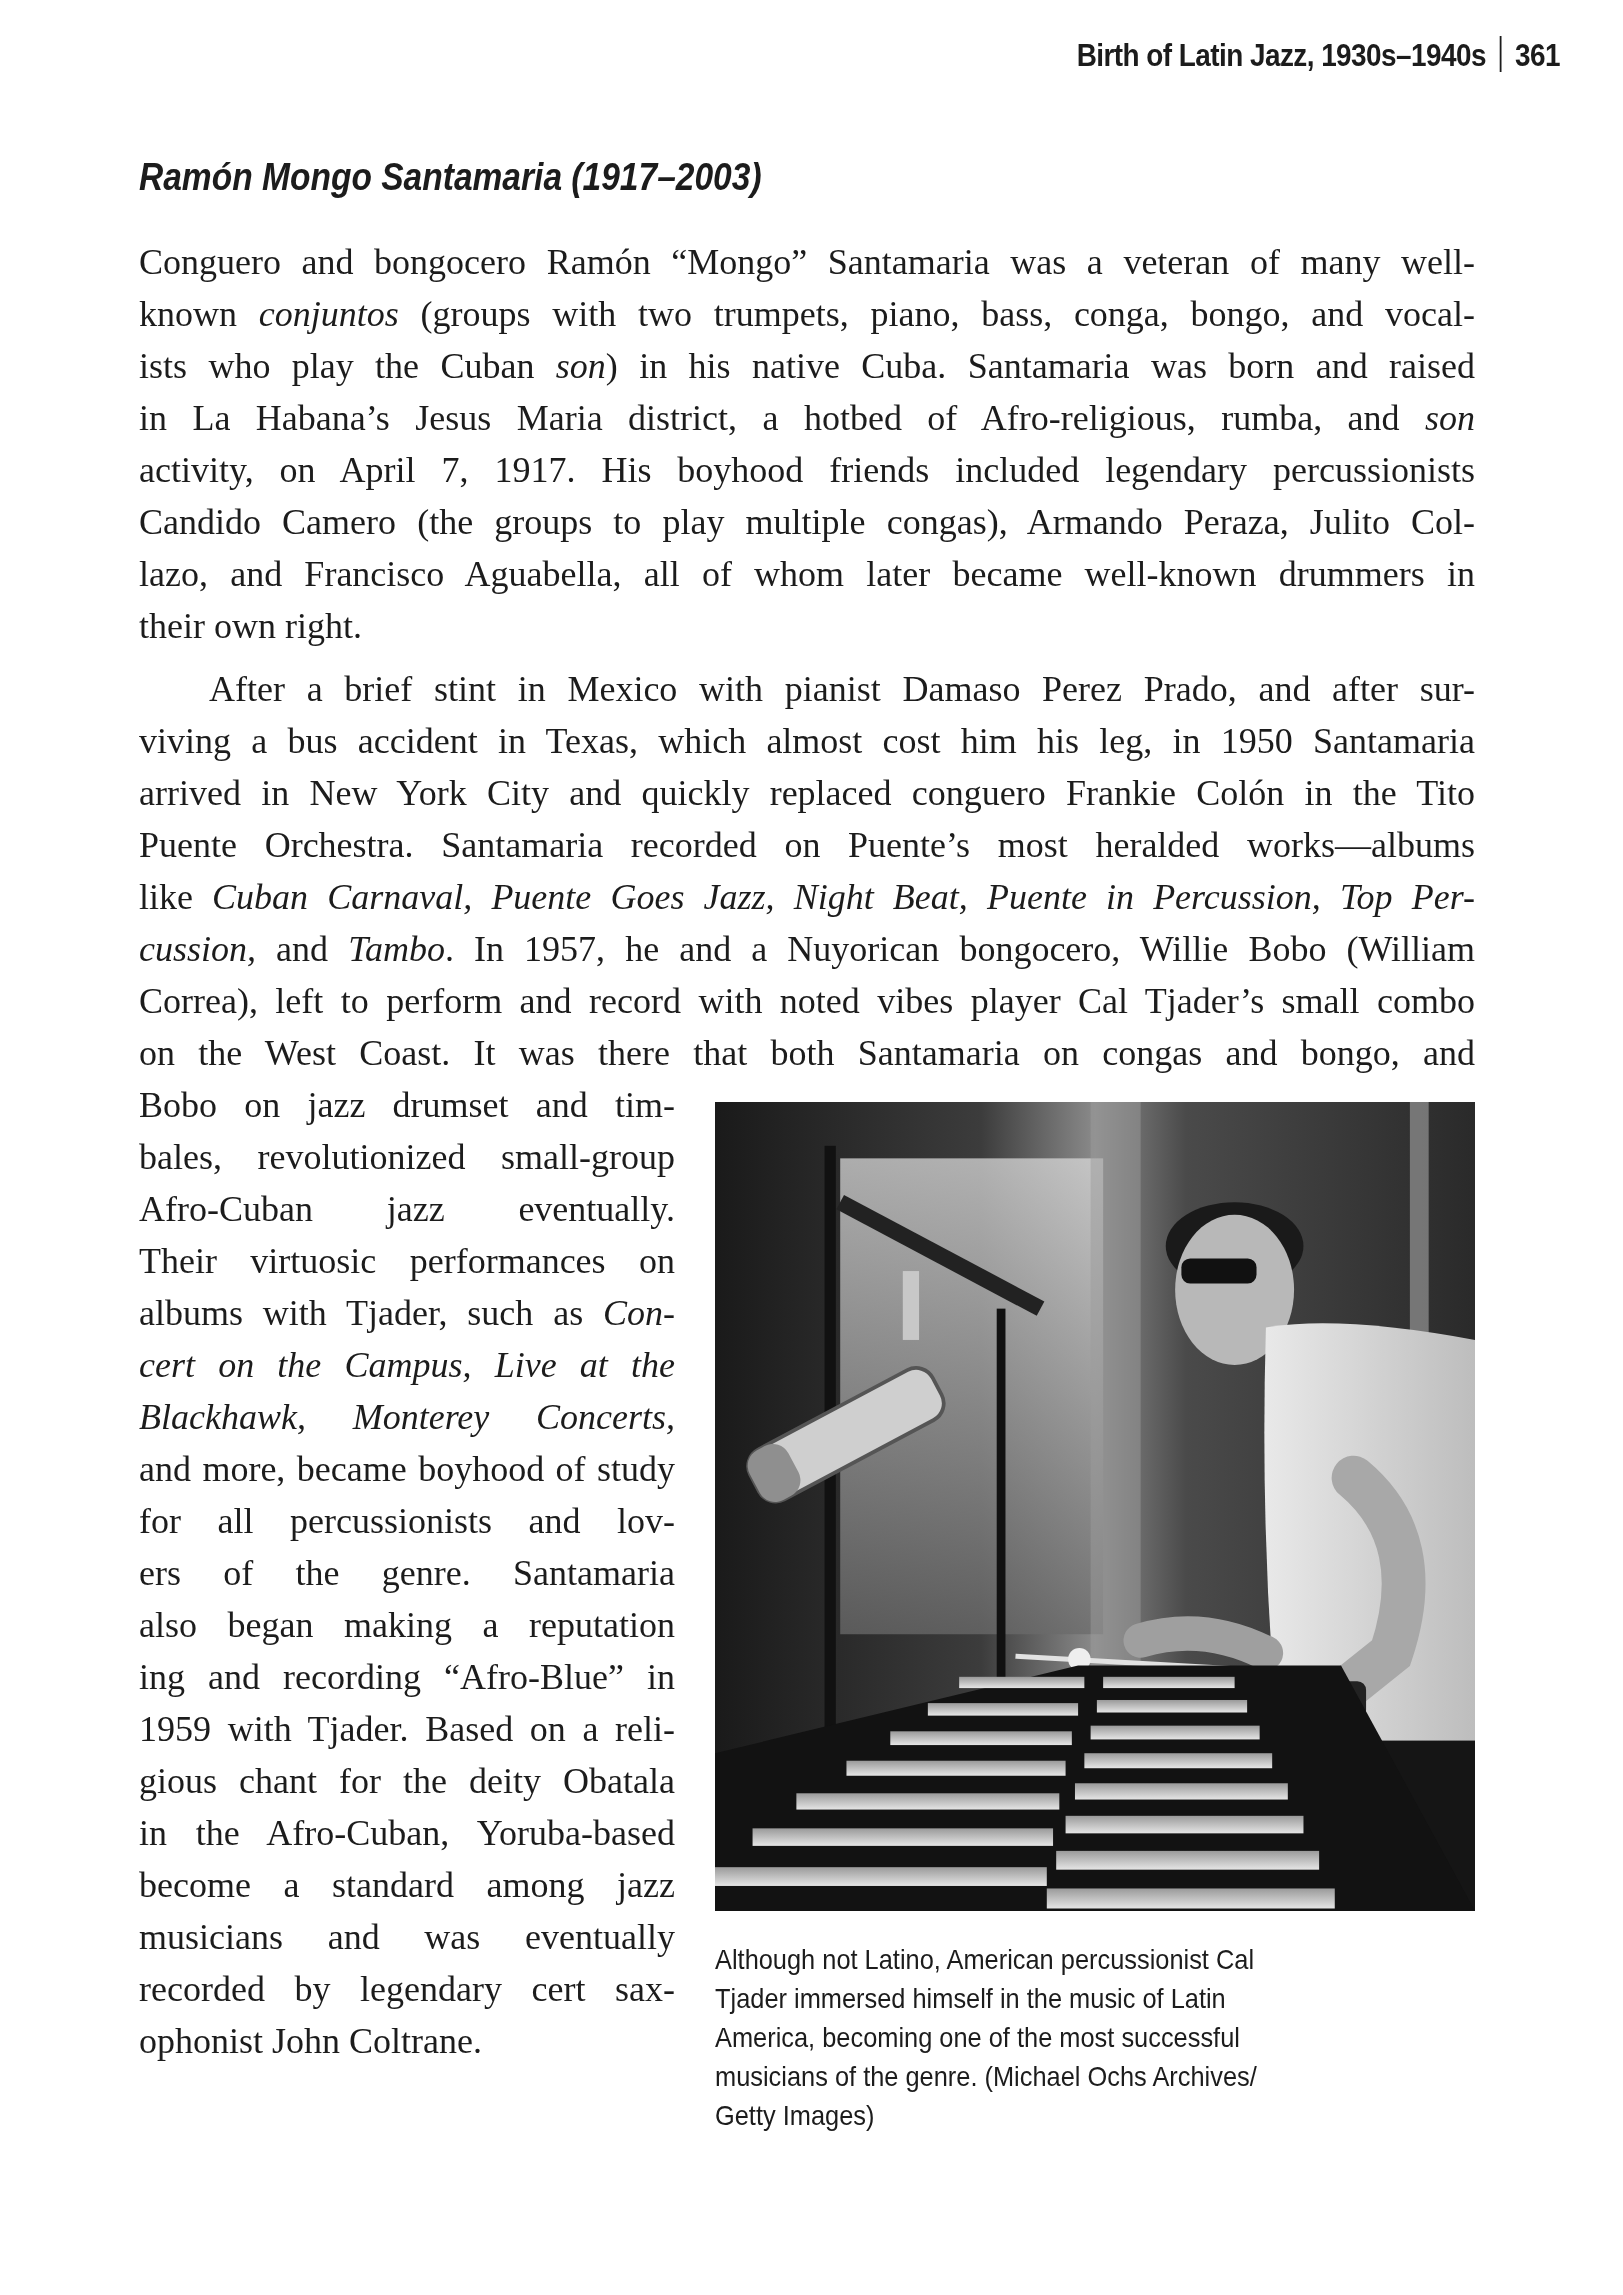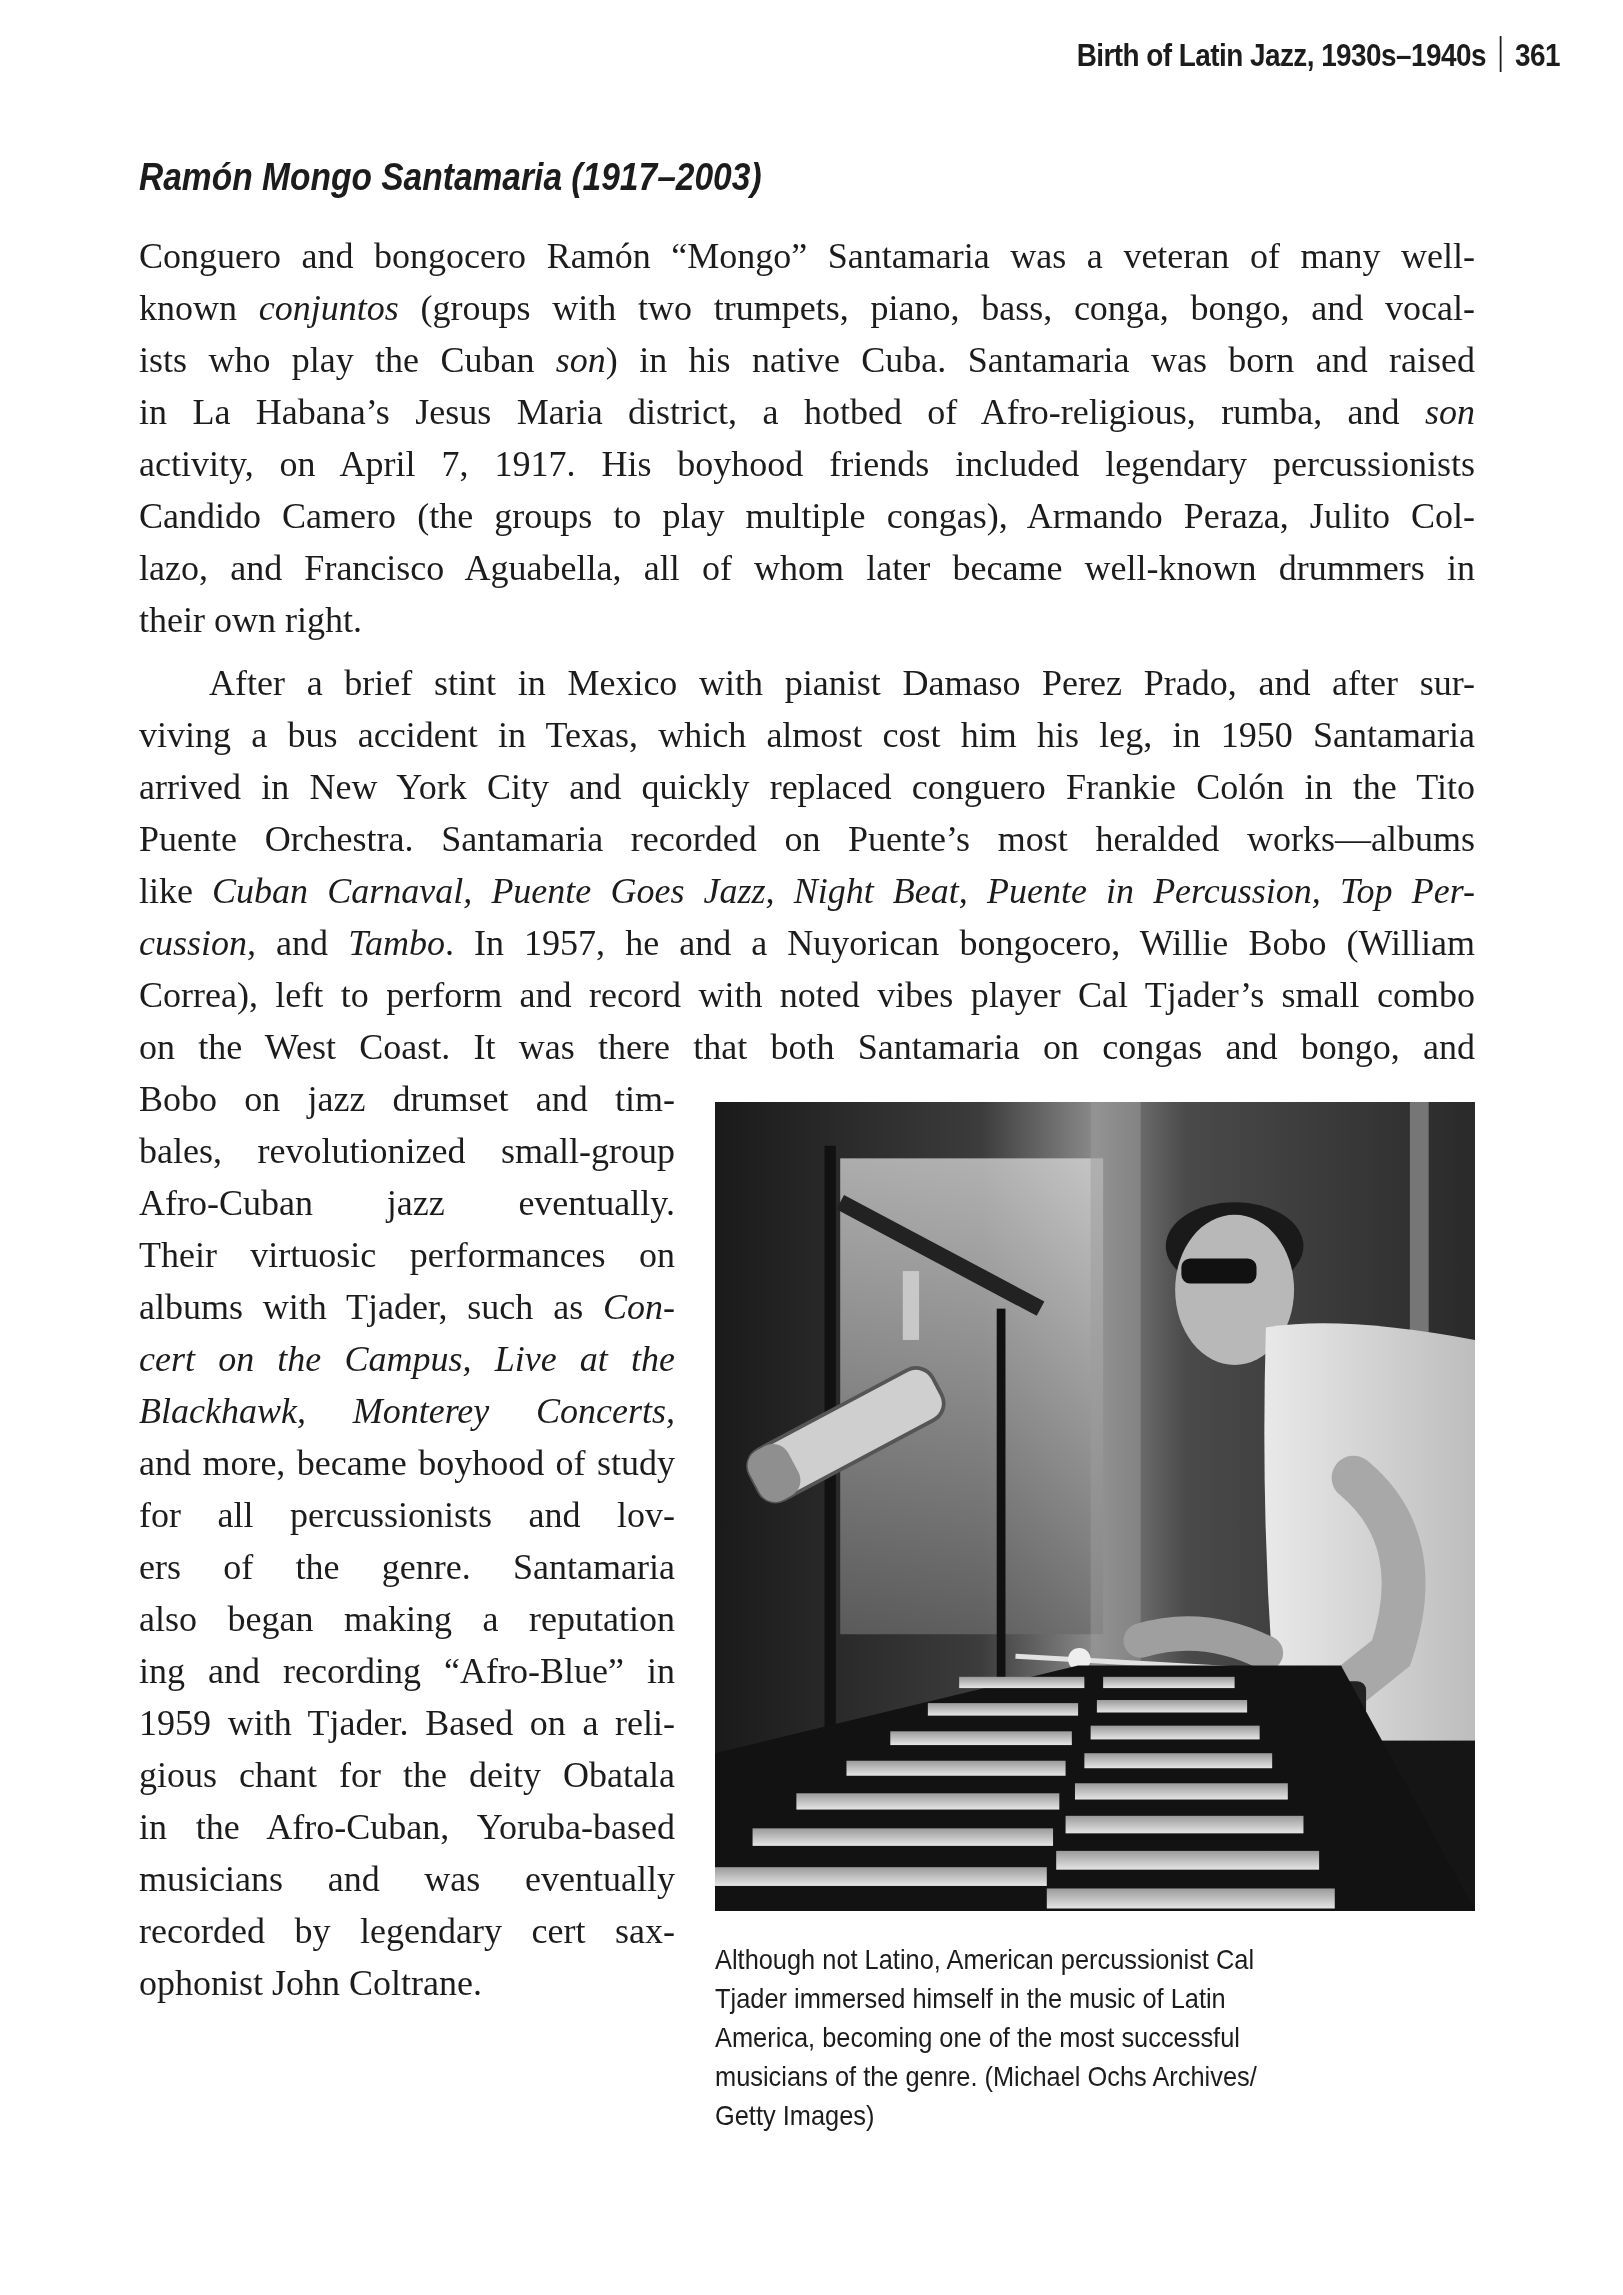--- a/index.html
+++ b/index.html
@@ -10,21 +10,21 @@
       font-size: 31px; letter-spacing: -0.6px; transform: scaleX(0.9); transform-origin: right center;
       white-space: nowrap;
     }
     .running-head .sep { display: inline-block; width: 2.5px; height: 36px; background: #1c1c1c; margin: 0 15px; vertical-align: -6.3px; }
     .section-title {
       position: absolute; top: 155px; left: 139px;
       font-family: "Liberation Sans", sans-serif; font-style: italic; font-weight: bold;
       font-size: 39px; transform: scaleX(0.86); transform-origin: left center; white-space: nowrap;
     }
     .body-text {
-      position: absolute; left: 139px; width: 1336px; top: 230px;
+      position: absolute; left: 139px; width: 1336px; top: 236px;
       font-family: "Liberation Serif", serif; font-size: 36px; line-height: 52px;
     }
     .body-text p { margin: 0; text-align: justify; }
     .line { display: block; text-align: justify; text-align-last: justify; white-space: nowrap; }
     .line.last { text-align-last: left; }
     .indent { padding-left: 70px; margin-top: 11px; }
     .narrow { width: 536px; }
     .figure {
       position: absolute; left: 715px; top: 1102px; width: 760px; height: 809px;
       background: #2e2e2e; overflow: hidden;
@@ -68,20 +68,21 @@
         <span class="line"><em>cert on the Campus, Live at the</em></span>
         <span class="line"><em>Blackhawk, Monterey Concerts,</em></span>
         <span class="line">and more, became boyhood of study</span>
         <span class="line">for all percussionists and lov-</span>
         <span class="line">ers of the genre. Santamaria</span>
         <span class="line">also began making a reputation</span>
         <span class="line">ing and recording “Afro-Blue” in</span>
         <span class="line">1959 with Tjader. Based on a reli-</span>
         <span class="line">gious chant for the deity Obatala</span>
         <span class="line">in the Afro-Cuban, Yoruba-based</span>
+        <span class="line">become a standard among jazz</span>
         <span class="line">musicians and was eventually</span>
         <span class="line">recorded by legendary cert sax-</span>
         <span class="line last">ophonist John Coltrane.</span>
       </span>
   </p>
 </div>
 
 <div class="figure">
   <svg viewBox="0 0 1214 1292" preserveAspectRatio="none">
     <defs>

